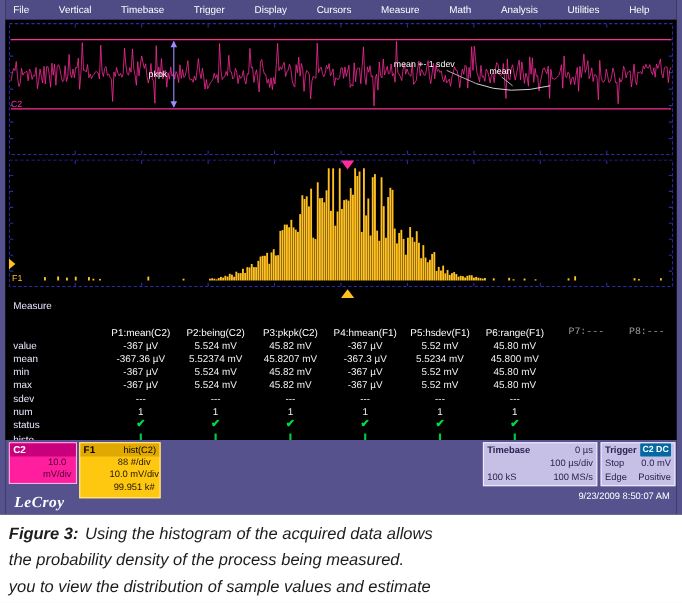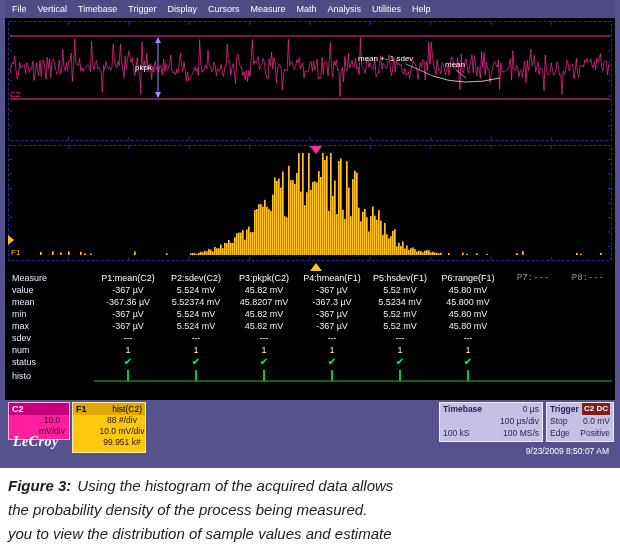--- a/index.html
+++ b/index.html
@@ -3,63 +3,63 @@
 <meta charset="utf-8">
 <style>
   *{margin:0;padding:0;box-sizing:border-box;}
   html,body{background:#fff;}
   body{width:620px;height:548px;font-family:"Liberation Sans",sans-serif;position:relative;}
   .page{position:absolute;top:0;left:0;width:620px;height:548px;background:#fff;overflow:hidden;}
 
   
   .scope{position:absolute;top:0;left:0;width:620px;height:468px;background:#000;
          border-left:5px solid #56528e;border-right:5px solid #56528e;}
-  .menu-bar{height:18px;background:#4f4b85;display:flex;align-items:center;gap:11px;
+  .menu-bar{height:18px;background:#4f4b85;display:flex;align-items:center;gap:27px;
             padding:0 7px;font-size:9px;color:#fff;white-space:nowrap;}
   .menu-item{cursor:default;}
 
   .scope-body{position:relative;height:382px;background:#000;}
   .panel{position:absolute;left:3px;width:604px;background:#000;}
   .wave-panel{top:3px;height:120px;}
   .hist-panel{top:127px;height:116px;}
   .panel svg{display:block;}
   .func-marker{position:absolute;top:245px;left:305px;width:0;height:0;
                border-left:6px solid transparent;border-right:6px solid transparent;
                border-bottom:8px solid #ffc020;}
 
   
   .measure{position:absolute;top:254px;left:3px;width:604px;font-size:9px;color:#f0f0f0;}
   .m-row{display:grid;grid-template-columns:86px repeat(6,68px) 62px 48px;line-height:12px;}
   .m-row.histo-row{grid-template-columns:86px 1fr;line-height:16px;}
   .m-label{padding-left:4px;color:#e8e8ff;text-align:left;}
   .m-title{color:#e8e8ff;}
   .m-cell{text-align:center;}
-  .m-colhdr{color:#ffffff;}
+  .m-colhdr{color:#ffffff;margin-top:24px;}
   .m-colhdr.dim{color:#9a9a9a;font-family:Liberation Mono, monospace;}
   .m-cell.ok{color:#00dd44;font-weight:bold;font-size:10px;line-height:12px;}
   .histo-strip svg{display:block;}
 
   
   .bottom{position:relative;height:68px;background:#56528e;font-size:8.5px;}
   .dbox{position:absolute;top:2px;overflow:hidden;}
   .dhdr{display:flex;justify-content:space-between;align-items:center;
         padding:1px 3px;font-size:9px;font-weight:bold;}
   .dline{text-align:center;line-height:11px;margin-left:26px;}
   .c2box{left:3px;width:62px;height:38px;background:#ff1f9e;color:#4a0030;border:1px solid #ffb0dd;}
   .c2box .dhdr{background:#c9007c;color:#fff;}
   .f1box{left:67px;width:74px;height:51px;background:#ffc810;color:#201400;border:1px solid #ffe9a0;}
   .f1box .dhdr{background:#e0a800;color:#000;}
   .f1box .dhdr-src{font-weight:normal;font-size:8.5px;}
   .tbbox{left:434px;width:104px;height:40px;background:#c6bfe6;color:#2a2350;border:1px solid #efeafc;}
   .trbox{left:541px;width:68px;height:40px;background:#c6bfe6;color:#2a2350;border:1px solid #efeafc;}
   .drow{display:flex;justify-content:space-between;padding:0 3px;line-height:12px;}
   .drow.right{justify-content:flex-end;padding-left:19px;}
   .bold{font-weight:bold;}
-  .trig-src{background:#7f1d1d;color:#fff;padding:0 2px;border-radius:1px;font-size:8px;font-weight:bold;}
-  .brand{position:absolute;left:8px;bottom:18px;color:#fff;font-family:"Liberation Serif",serif;
+  .trig-src{background:#0369a1;color:#fff;padding:0 2px;border-radius:1px;font-size:8px;font-weight:bold;}
+  .brand{position:absolute;left:8px;bottom:2px;color:#fff;font-family:"Liberation Serif",serif;
          font-style:italic;font-weight:bold;font-size:14px;letter-spacing:0.5px;margin-top:21px;}
   .timestamp{position:absolute;right:6px;top:46px;color:#fff;font-size:8.5px;text-align:right;}
 
   
   .caption{position:absolute;top:468px;left:0;width:620px;height:80px;background:#fff;
            padding:6px 20px 0 8px;}
   .cap-line{font-style:italic;font-size:15px;line-height:24px;color:#1d1d1d;}
   .cap-bold{font-weight:bold;margin-right:6px;}
 </style>
 </head>
@@ -317,21 +317,21 @@
             <polygon points="302,1 314,1 308,9" fill="#ff2d9c"></polygon>
             <polygon points="0,90 0,100 6,95" fill="#ffc020"></polygon>
             <text x="3" y="110" fill="#ffc020" font-size="8" font-family="Liberation Sans, sans-serif">F1</text>
           </svg>
       </div>
       <div class="func-marker"></div>
       <div class="measure">
           <div class="m-row">
             <div class="m-label m-title">Measure</div>
             <div class="m-cell m-colhdr">P1:mean(C2)</div>
-            <div class="m-cell m-colhdr">P2:sdev(C2)</div>
+            <div class="m-cell m-colhdr">P2:being(C2)</div>
             <div class="m-cell m-colhdr">P3:pkpk(C2)</div>
             <div class="m-cell m-colhdr">P4:hmean(F1)</div>
             <div class="m-cell m-colhdr">P5:hsdev(F1)</div>
             <div class="m-cell m-colhdr">P6:range(F1)</div>
             <div class="m-cell m-colhdr dim">P7:---</div>
             <div class="m-cell m-colhdr dim">P8:---</div>
           </div>
           <div class="m-row">
             <div class="m-label">value</div>
             <div class="m-cell">-367 µV</div>

